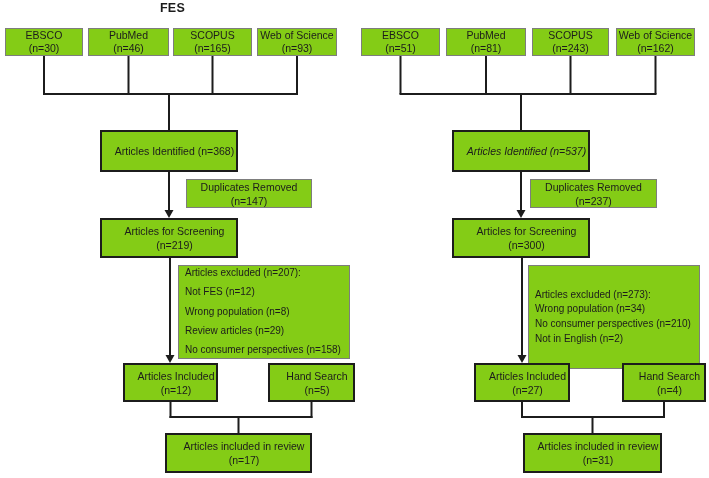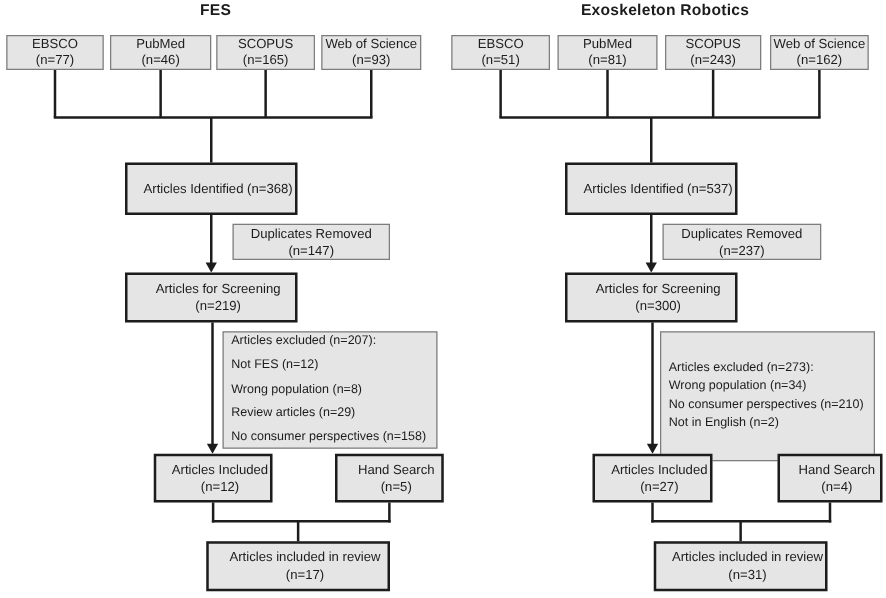--- a/index.html
+++ b/index.html
@@ -27,21 +27,21 @@
     top: 1px;
     height: 15px;
     font-size: 12.5px;
     font-weight: bold;
     text-align: center;
     letter-spacing: 0.2px;
   }
   .box {
     position: absolute;
     box-sizing: border-box;
-    background: #e5e5e5;
+    background: #84cc16;
     display: flex;
     flex-direction: column;
     align-items: center;
     justify-content: center;
     text-align: center;
     font-size: 10.5px;
     line-height: 14px;
   }
   .thick { border: 2px solid #1c1c1c; padding-left: 11px; }
   .thin  { border: 1px solid #7d7d7d; }
@@ -95,21 +95,21 @@
       <polygon points="170,363 165.5,355 174.5,355"></polygon>
       <polygon points="521,218 516.5,210 525.5,210"></polygon>
       <polygon points="522,363 517.5,355 526.5,355"></polygon>
     </g>
   </svg>
 
   <div class="title" style="left:0px; width:345px;">FES</div>
 
   <div class="box thin" style="left:5px; top:28px; width:78px; height:28px; line-height:13px;">
     <span class="bl">EBSCO</span>
-    <span class="bl">(n=77)</span>
+    <span class="bl">(n=30)</span>
   </div>
   <div class="box thin" style="left:88px; top:28px; width:81px; height:28px; line-height:13px;">
     <span class="bl">PubMed</span>
     <span class="bl">(n=46)</span>
   </div>
   <div class="box thin" style="left:173px; top:28px; width:79px; height:28px; line-height:13px;">
     <span class="bl">SCOPUS</span>
     <span class="bl">(n=165)</span>
   </div>
   <div class="box thin" style="left:257px; top:28px; width:80px; height:28px; line-height:13px;">
@@ -147,40 +147,39 @@
   <div class="box thick" style="left:268px; top:363px; width:87px; height:39px;">
     <span class="bl">Hand Search</span>
     <span class="bl">(n=5)</span>
   </div>
 
   <div class="box thick" style="left:165px; top:433px; width:147px; height:40px;">
     <span class="bl">Articles included in review</span>
     <span class="bl">(n=17)</span>
   </div>
 
-  <div class="title" style="left:355px; width:354px;">Exoskeleton Robotics</div>
 
   <div class="box thin" style="left:361px; top:28px; width:79px; height:28px; line-height:13px;">
     <span class="bl">EBSCO</span>
     <span class="bl">(n=51)</span>
   </div>
   <div class="box thin" style="left:446px; top:28px; width:80px; height:28px; line-height:13px;">
     <span class="bl">PubMed</span>
     <span class="bl">(n=81)</span>
   </div>
   <div class="box thin" style="left:532px; top:28px; width:77px; height:28px; line-height:13px;">
     <span class="bl">SCOPUS</span>
     <span class="bl">(n=243)</span>
   </div>
   <div class="box thin" style="left:616px; top:28px; width:79px; height:28px; line-height:13px;">
     <span class="bl">Web of Science</span>
     <span class="bl">(n=162)</span>
   </div>
 
-  <div class="box thick" style="left:452px; top:130px; width:138px; height:42px;">
+  <div class="box thick" style="left:452px; top:130px; width:138px; height:42px;font-style:italic;">
     <span class="bl">Articles Identified (n=537)</span>
   </div>
 
   <div class="box thin" style="left:530px; top:179px; width:127px; height:29px;">
     <span class="bl">Duplicates Removed</span>
     <span class="bl">(n=237)</span>
   </div>
 
   <div class="box thick" style="left:452px; top:218px; width:138px; height:40px;">
     <span class="bl">Articles for Screening</span>

